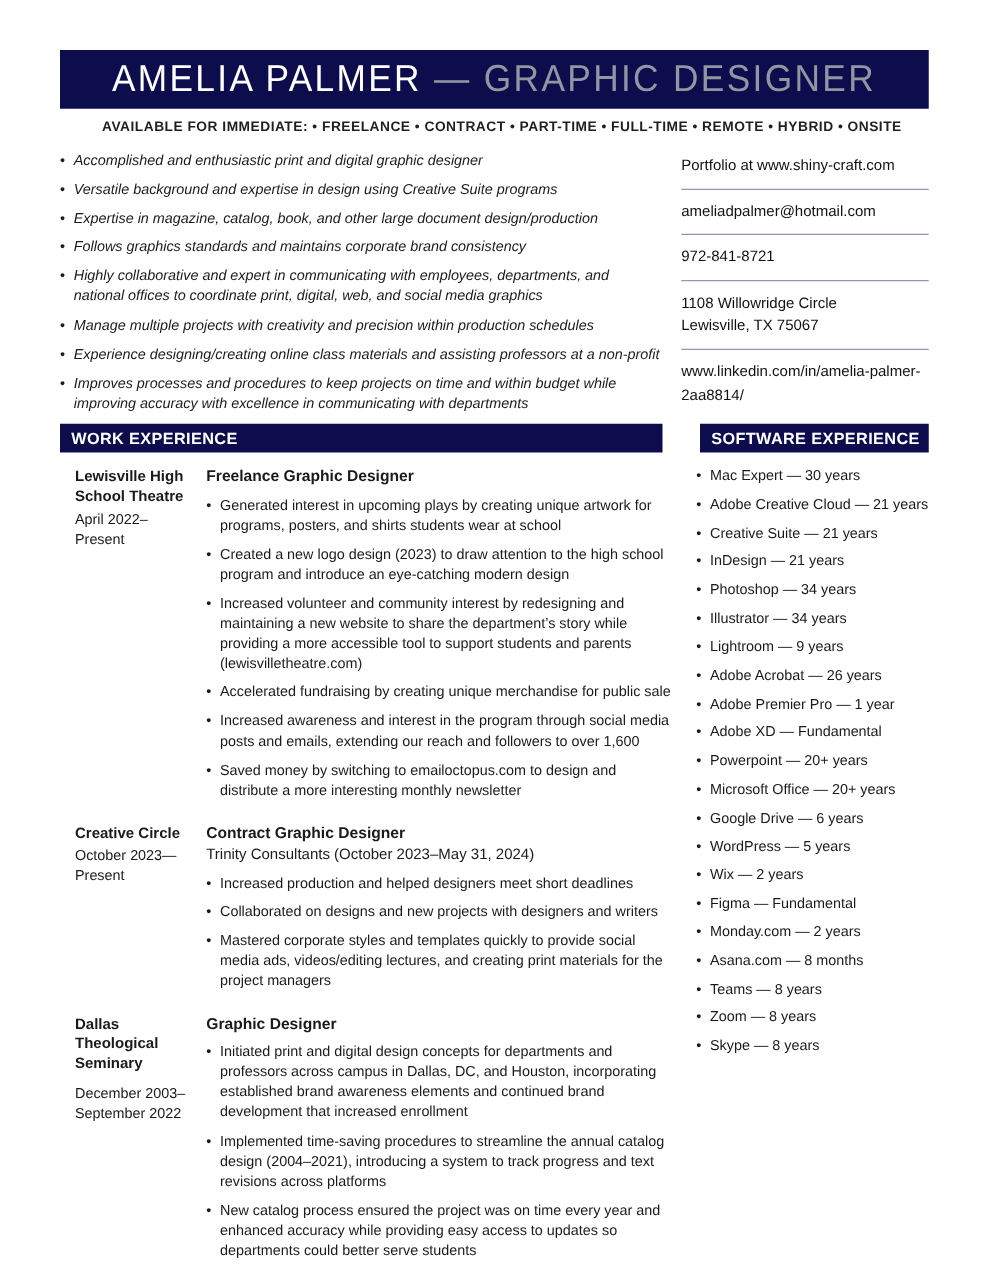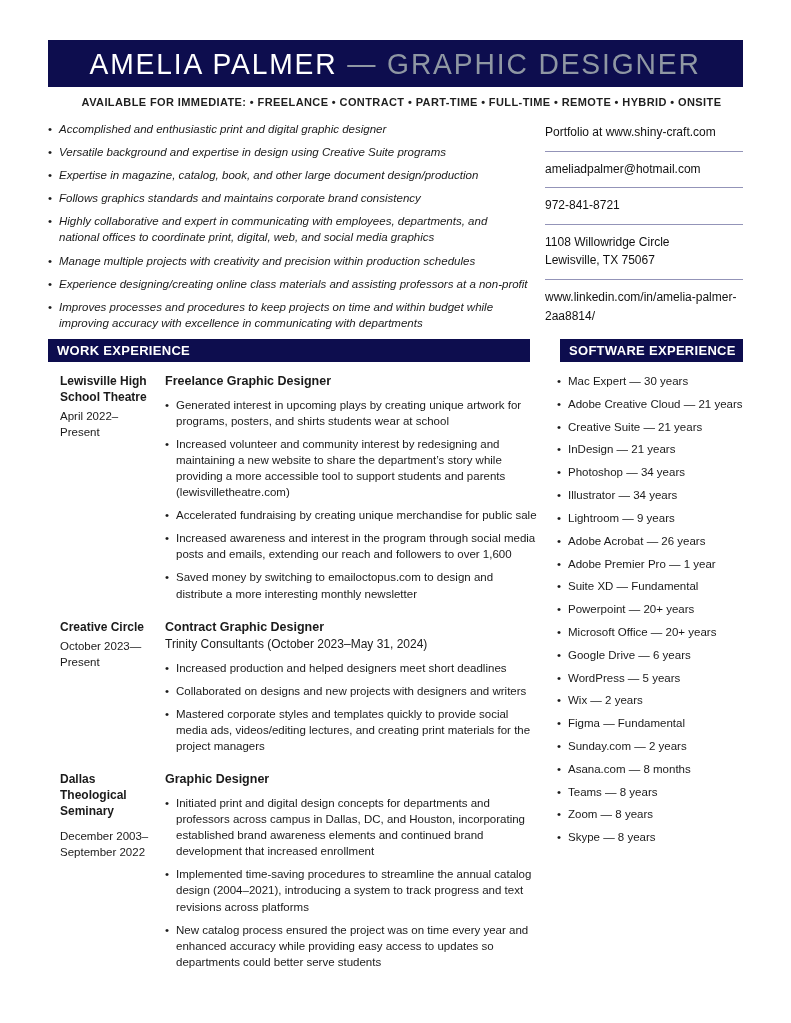--- a/index.html
+++ b/index.html
@@ -189,20 +189,21 @@
           <div class="company">Lewisville High School Theatre</div>
           <div class="dates">
             <div>April 2022–</div>
             <div>Present</div>
           </div>
         </div>
         <div class="job-right">
           <h3 class="job-title">Freelance Graphic Designer</h3>
           <ul class="job-bullets">
             <li>Generated interest in upcoming plays by creating unique artwork for programs, posters, and shirts students wear at school</li>
+            <li>Created a new logo design (2023) to draw attention to the high school program and introduce an eye-catching modern design</li>
             <li>Increased volunteer and community interest by redesigning and maintaining a new website to share the department’s story while providing a more accessible tool to support students and parents (lewisvilletheatre.com)</li>
             <li>Accelerated fundraising by creating unique merchandise for public sale</li>
             <li>Increased awareness and interest in the program through social media posts and emails, extending our reach and followers to over 1,600</li>
             <li>Saved money by switching to emailoctopus.com to design and distribute a more interesting monthly newsletter</li>
           </ul>
         </div>
       </article>
 
       <article class="job">
         <div class="job-left">
@@ -247,28 +248,28 @@
       <ul class="sw-list">
         <li>Mac Expert — 30 years</li>
         <li>Adobe Creative Cloud — 21 years</li>
         <li>Creative Suite — 21 years</li>
         <li>InDesign — 21 years</li>
         <li>Photoshop — 34 years</li>
         <li>Illustrator — 34 years</li>
         <li>Lightroom — 9 years</li>
         <li>Adobe Acrobat — 26 years</li>
         <li>Adobe Premier Pro — 1 year</li>
-        <li>Suite XD — Fundamental</li>
+        <li>Adobe XD — Fundamental</li>
         <li>Powerpoint — 20+ years</li>
         <li>Microsoft Office — 20+ years</li>
         <li>Google Drive — 6 years</li>
         <li>WordPress — 5 years</li>
         <li>Wix — 2 years</li>
         <li>Figma — Fundamental</li>
-        <li>Sunday.com — 2 years</li>
+        <li>Monday.com — 2 years</li>
         <li>Asana.com — 8 months</li>
         <li>Teams — 8 years</li>
         <li>Zoom — 8 years</li>
         <li>Skype — 8 years</li>
       </ul>
     </section>
 
   </div>
 
 </div>

